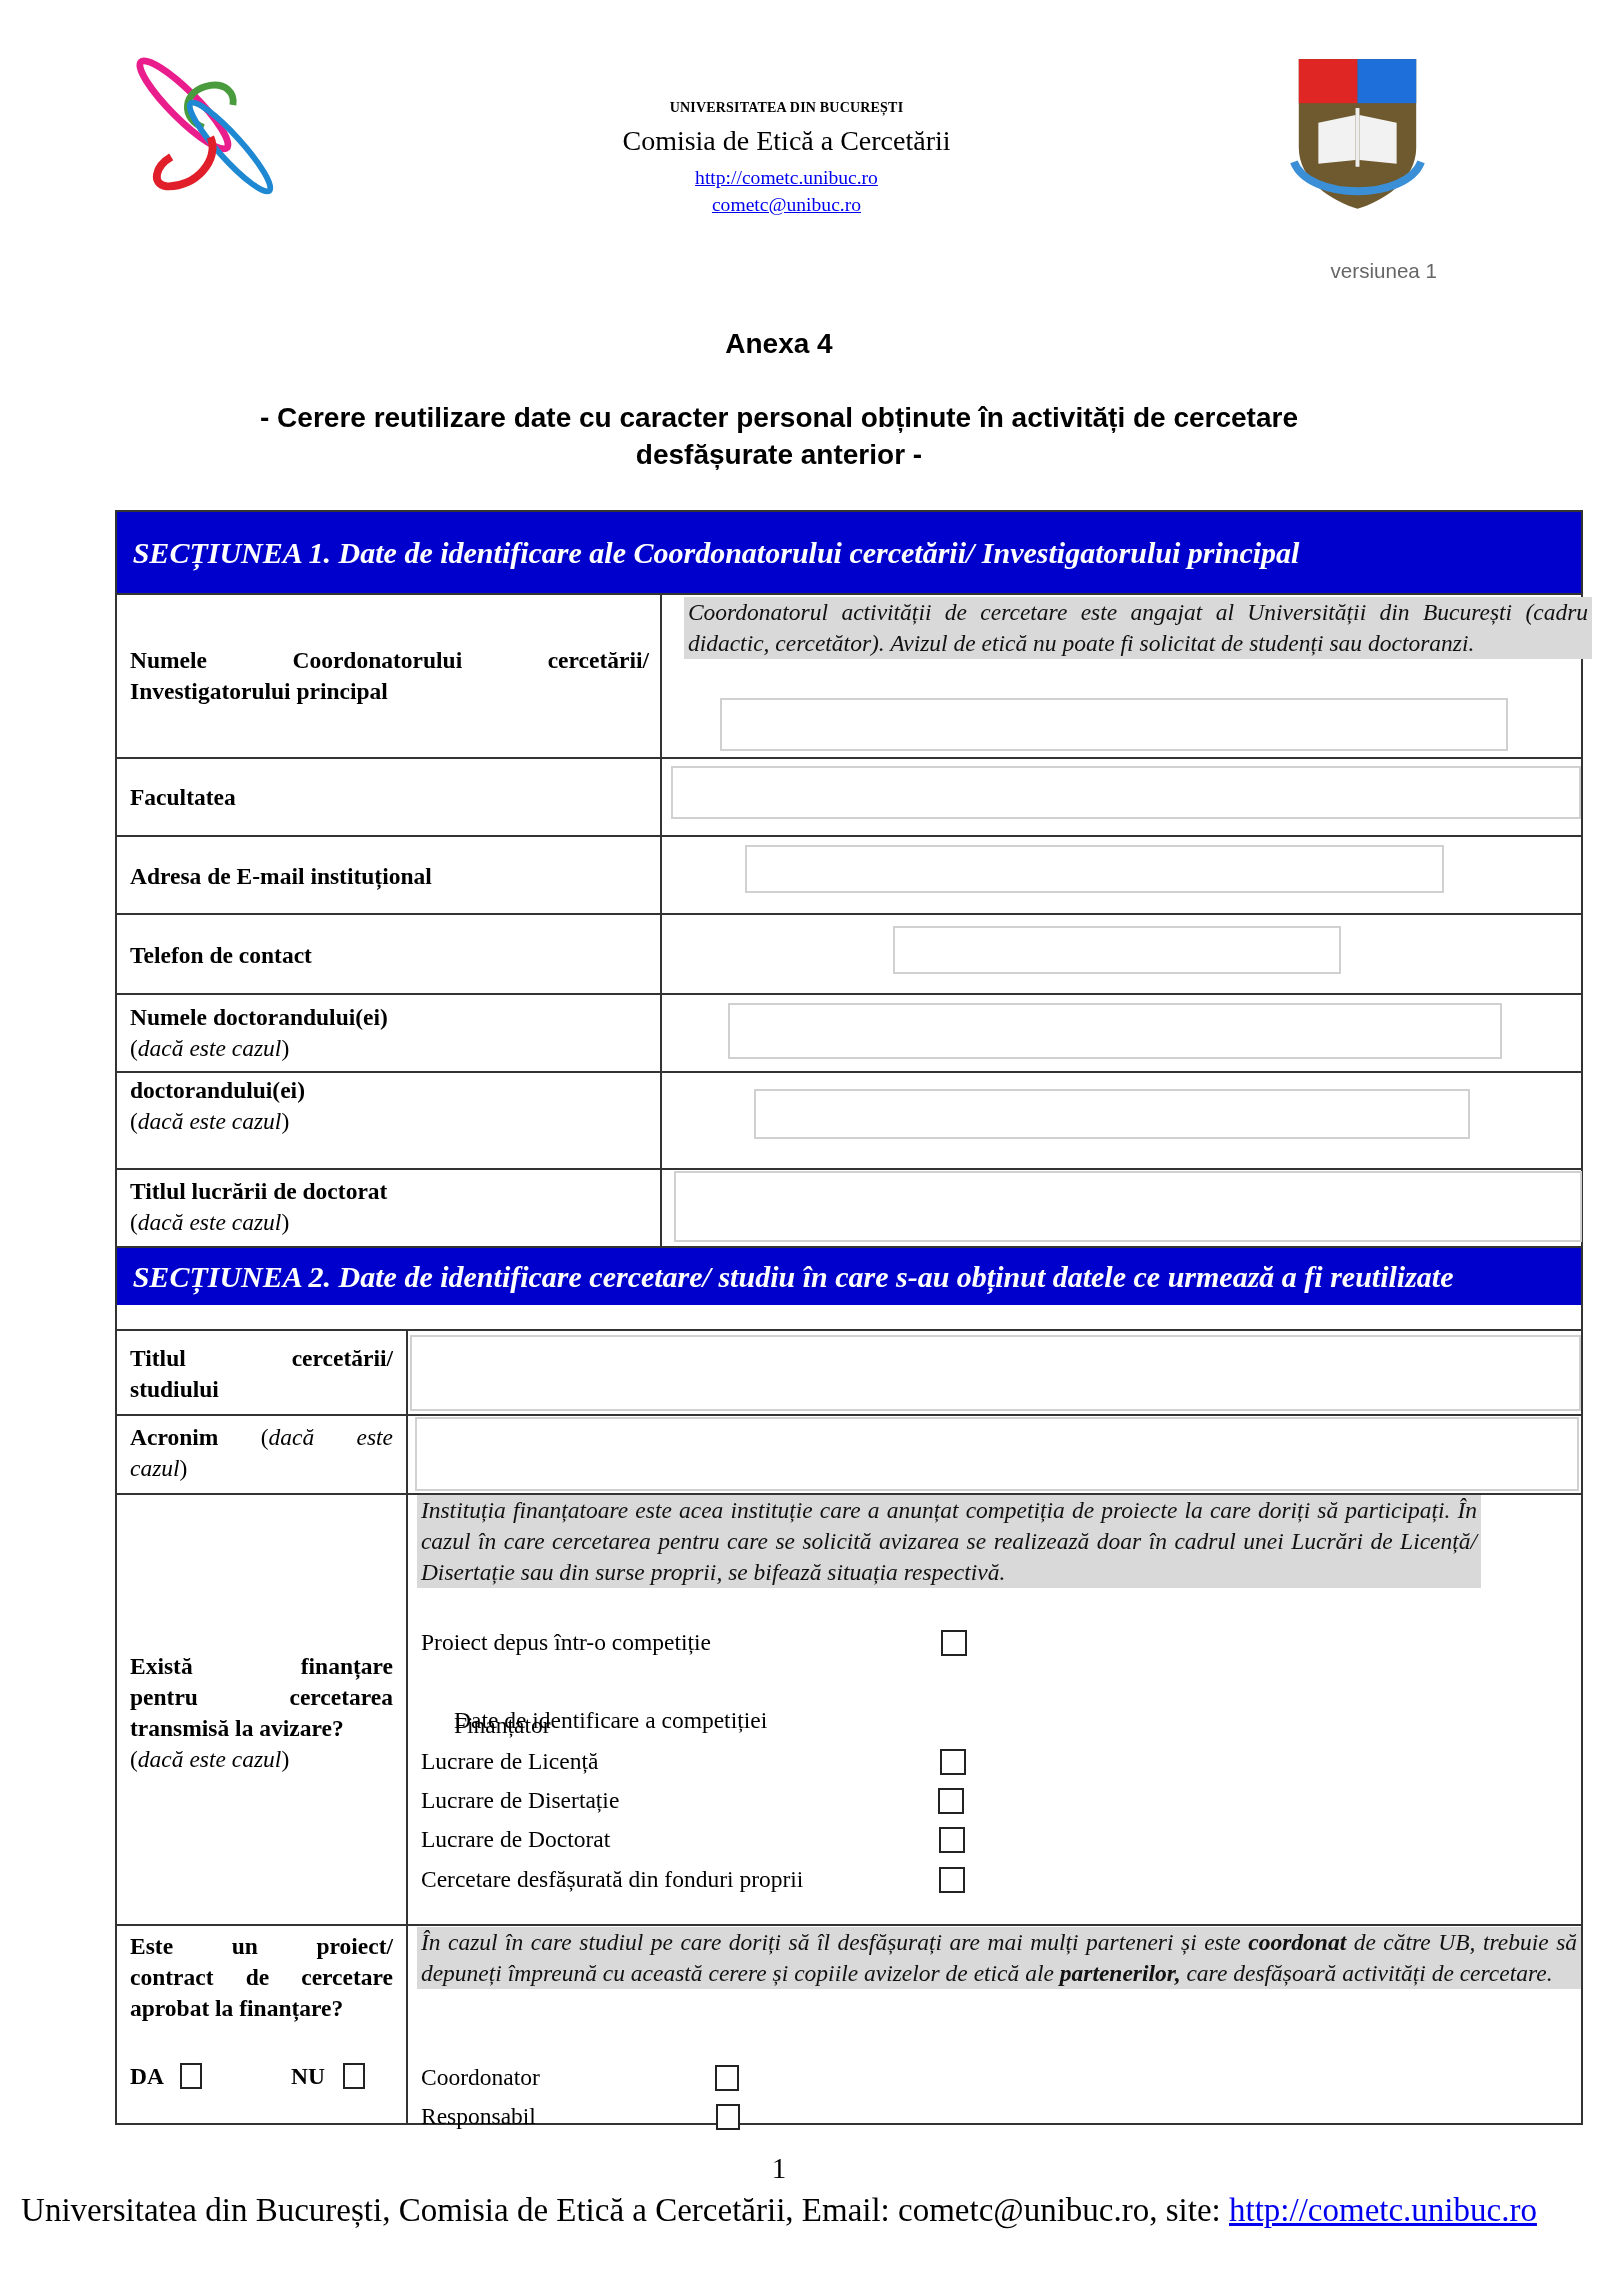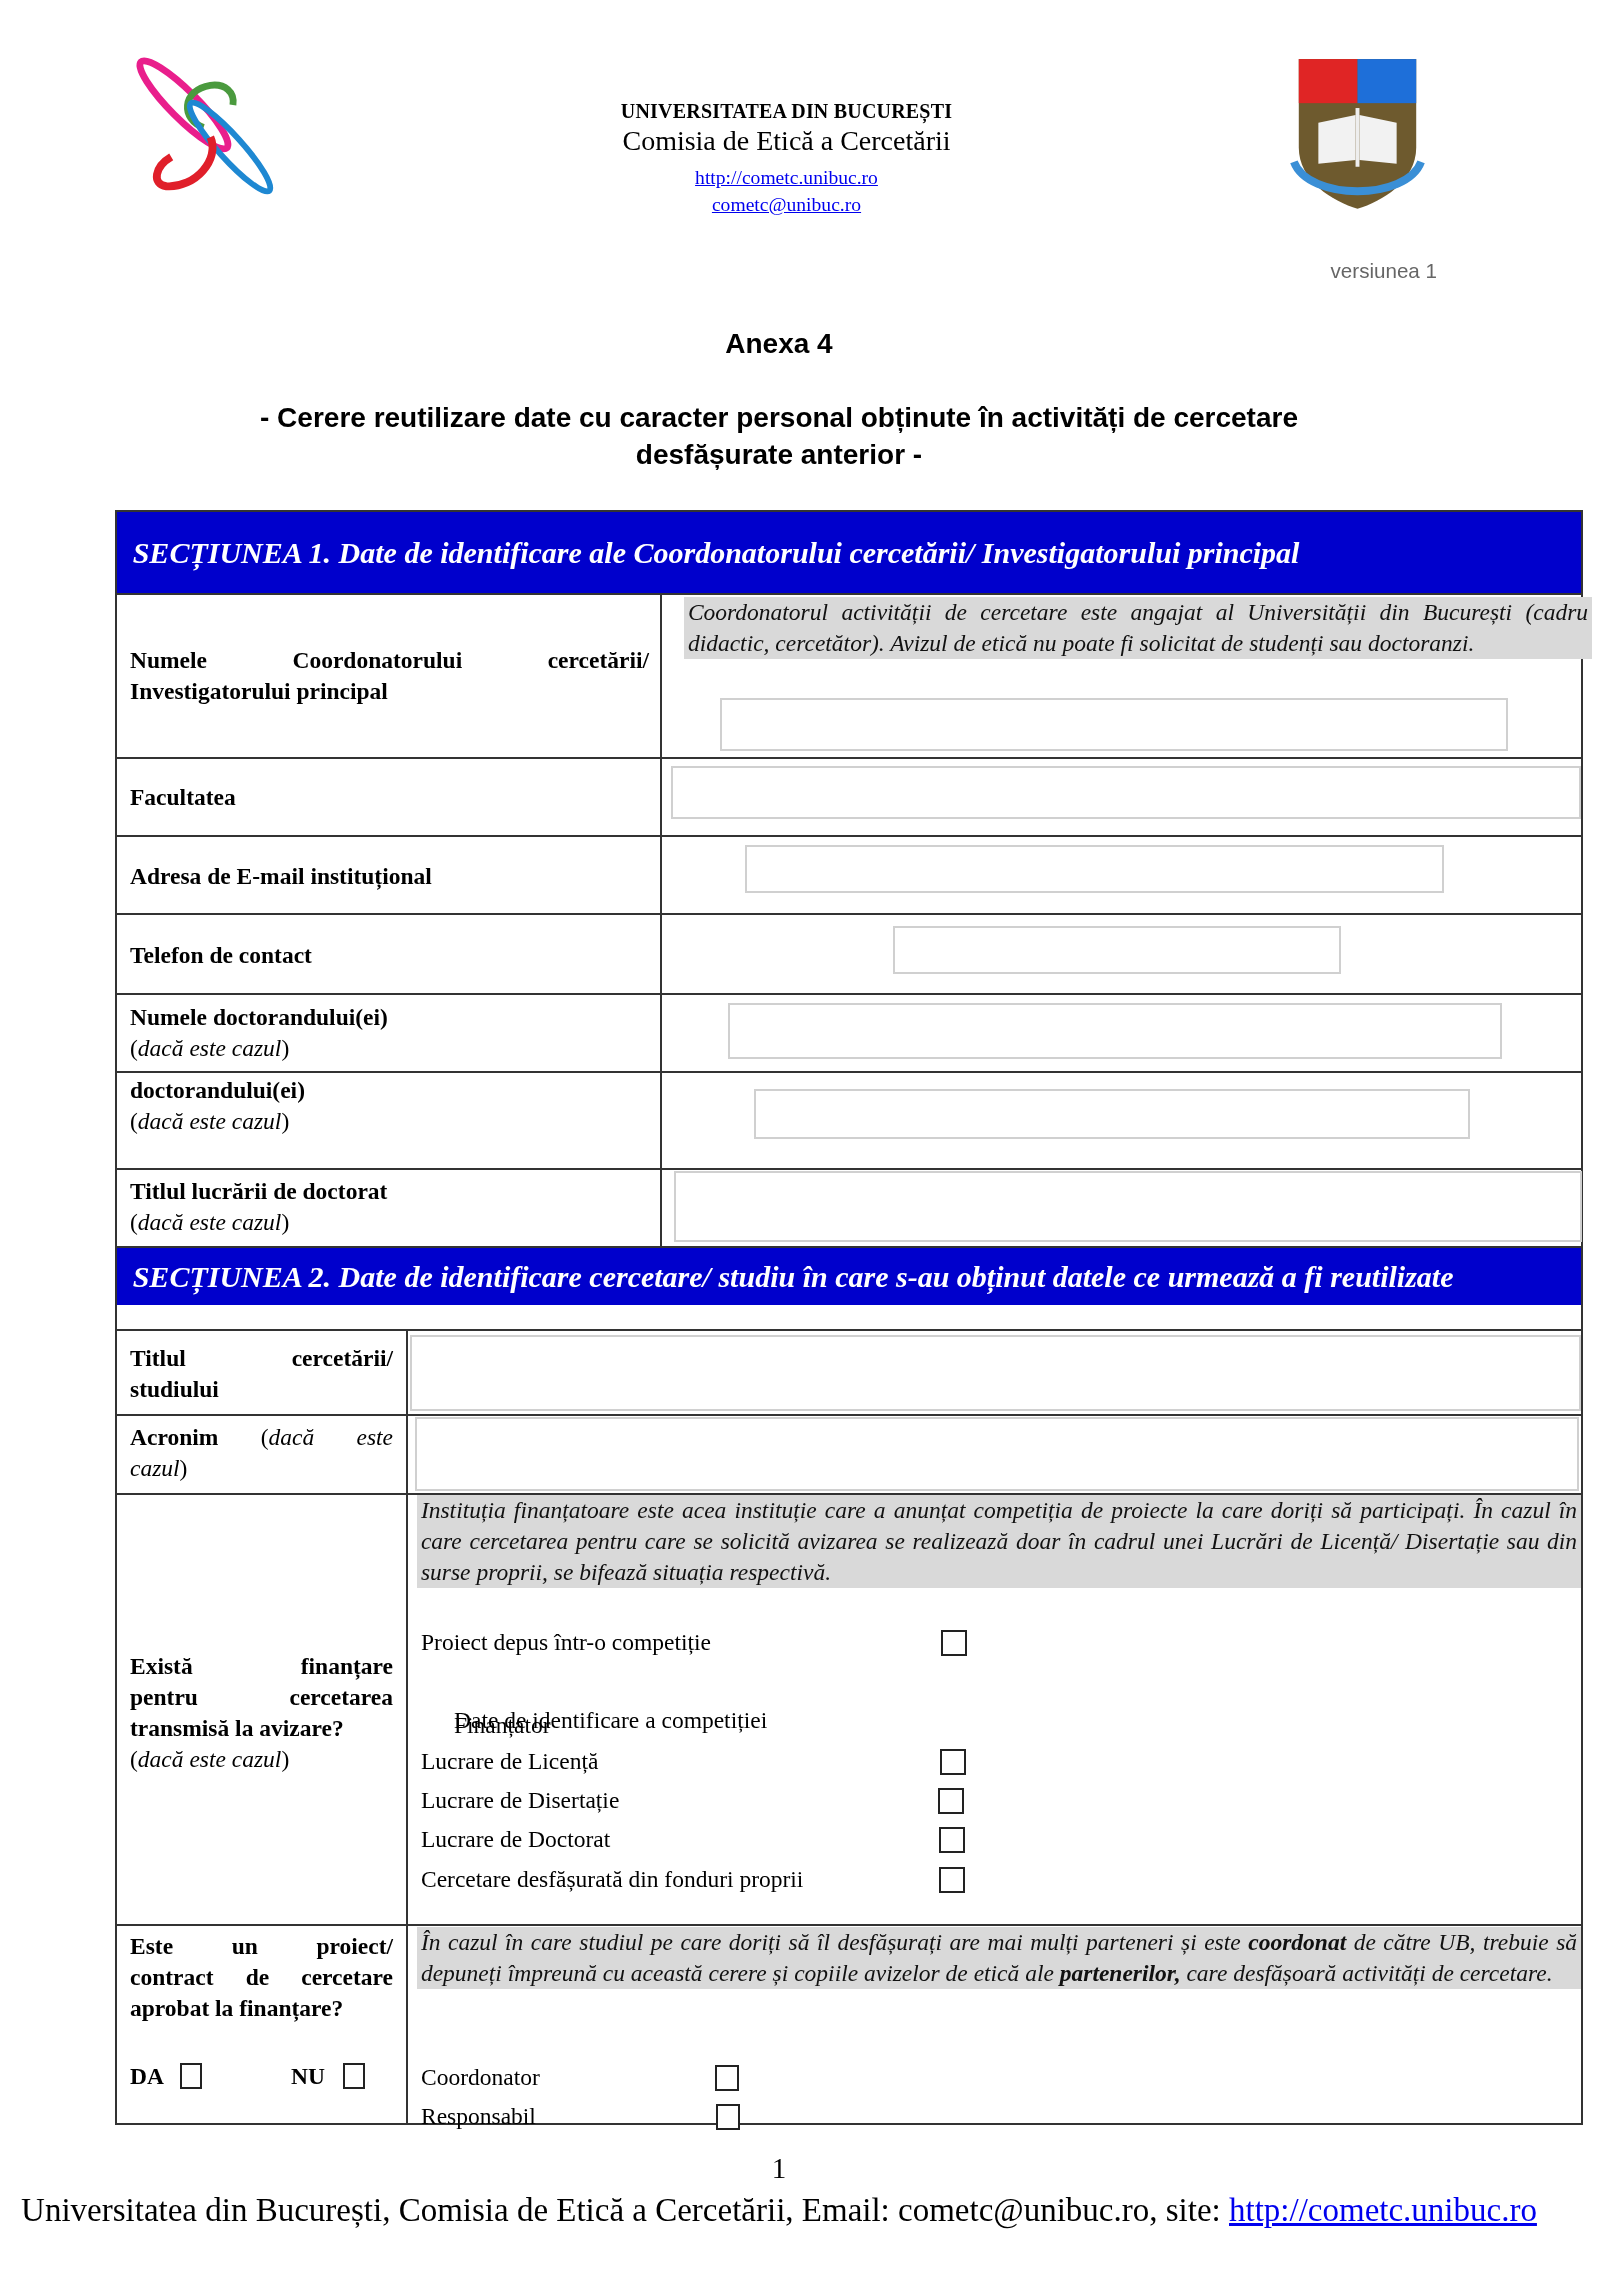--- a/index.html
+++ b/index.html
@@ -4,21 +4,21 @@
 <style>
   * { box-sizing: border-box; margin: 0; padding: 0; }
   html, body { width: 1621px; height: 2293px; background: #ffffff; }
   body { position: relative; font-family: "Liberation Serif", serif; color: #000; overflow: hidden; }
   .abs { position: absolute; }
 
   
   .logo-left { left: 127px; top: 51px; width: 157px; height: 147px; }
   .logo-right { left: 1289px; top: 54px; width: 137px; height: 157px; }
   .hdr { left: 392px; width: 789px; text-align: center; }
-  .hdr-uni { top: 100px; font-size: 20px; font-weight: bold; letter-spacing: 0.2px; }
+  .hdr-uni { top: 100px; font-size: 14px; font-weight: bold; letter-spacing: 0.2px; }
   .hdr-com { top: 125px; font-size: 28px; }
   .hdr-link { font-size: 19.6px; color: #0000ee; text-decoration: underline; }
   .hdr-url { top: 167px; }
   .hdr-mail { top: 194px; }
   .version { right: 184px; top: 259px; font-family: "Liberation Sans", sans-serif; font-size: 20.6px; color: #666; }
 
   .title { left: 0; width: 1558px; text-align: center; font-family: "Liberation Sans", sans-serif; font-weight: bold; font-size: 28px; }
   .t-anexa { top: 328px; }
   .t-sub1 { top: 402px; }
   .t-sub2 { top: 439px; }
@@ -146,21 +146,21 @@
 </div>
 <div class="abs field" style="left:415px; top:1417px; width:1164px; height:74px;"></div>
 <div class="abs hline" style="top:1493px"></div>
 
 <div class="abs lbl" style="top:1651px; width:263px;">
   <div class="justify"><b>Există finanțare</b></div>
   <div class="justify"><b>pentru cercetarea</b></div>
   <div><b>transmisă la avizare?</b></div>
   <div>(<span class="it">dacă este cazul</span>)</div>
 </div>
-<div class="abs hint" style="left:417px; top:1495px; width:1164px;">Instituția finanțatoare este acea instituție care a anunțat competiția de proiecte la care doriți să participați. În cazul în care cercetarea pentru care se solicită avizarea se realizează doar în cadrul unei Lucrări de Licență/ Disertație sau din surse proprii, se bifează situația respectivă.</div>
+<div class="abs hint" style="left:417px; top:1495px; width:1064px;">Instituția finanțatoare este acea instituție care a anunțat competiția de proiecte la care doriți să participați. În cazul în care cercetarea pentru care se solicită avizarea se realizează doar în cadrul unei Lucrări de Licență/ Disertație sau din surse proprii, se bifează situația respectivă.</div>
 
 <div class="abs opt" style="left:421px; top:1627px;font-family:Liberation Serif, serif;">Proiect depus într-o competiție</div>
 <div class="abs cb" style="left:941px; top:1630px;"></div>
 <div class="abs opt" style="left:454px; top:1666px;margin-top:44px;">Finanțator</div>
 <div class="abs opt" style="left:454px; top:1705px;">Date de identificare a competiției</div>
 <div class="abs opt" style="left:421px; top:1746px;">Lucrare de Licență</div>
 <div class="abs cb" style="left:940px; top:1749px;"></div>
 <div class="abs opt" style="left:421px; top:1785px;">Lucrare de Disertație</div>
 <div class="abs cb" style="left:938px; top:1788px;"></div>
 <div class="abs opt" style="left:421px; top:1824px;">Lucrare de Doctorat</div>

